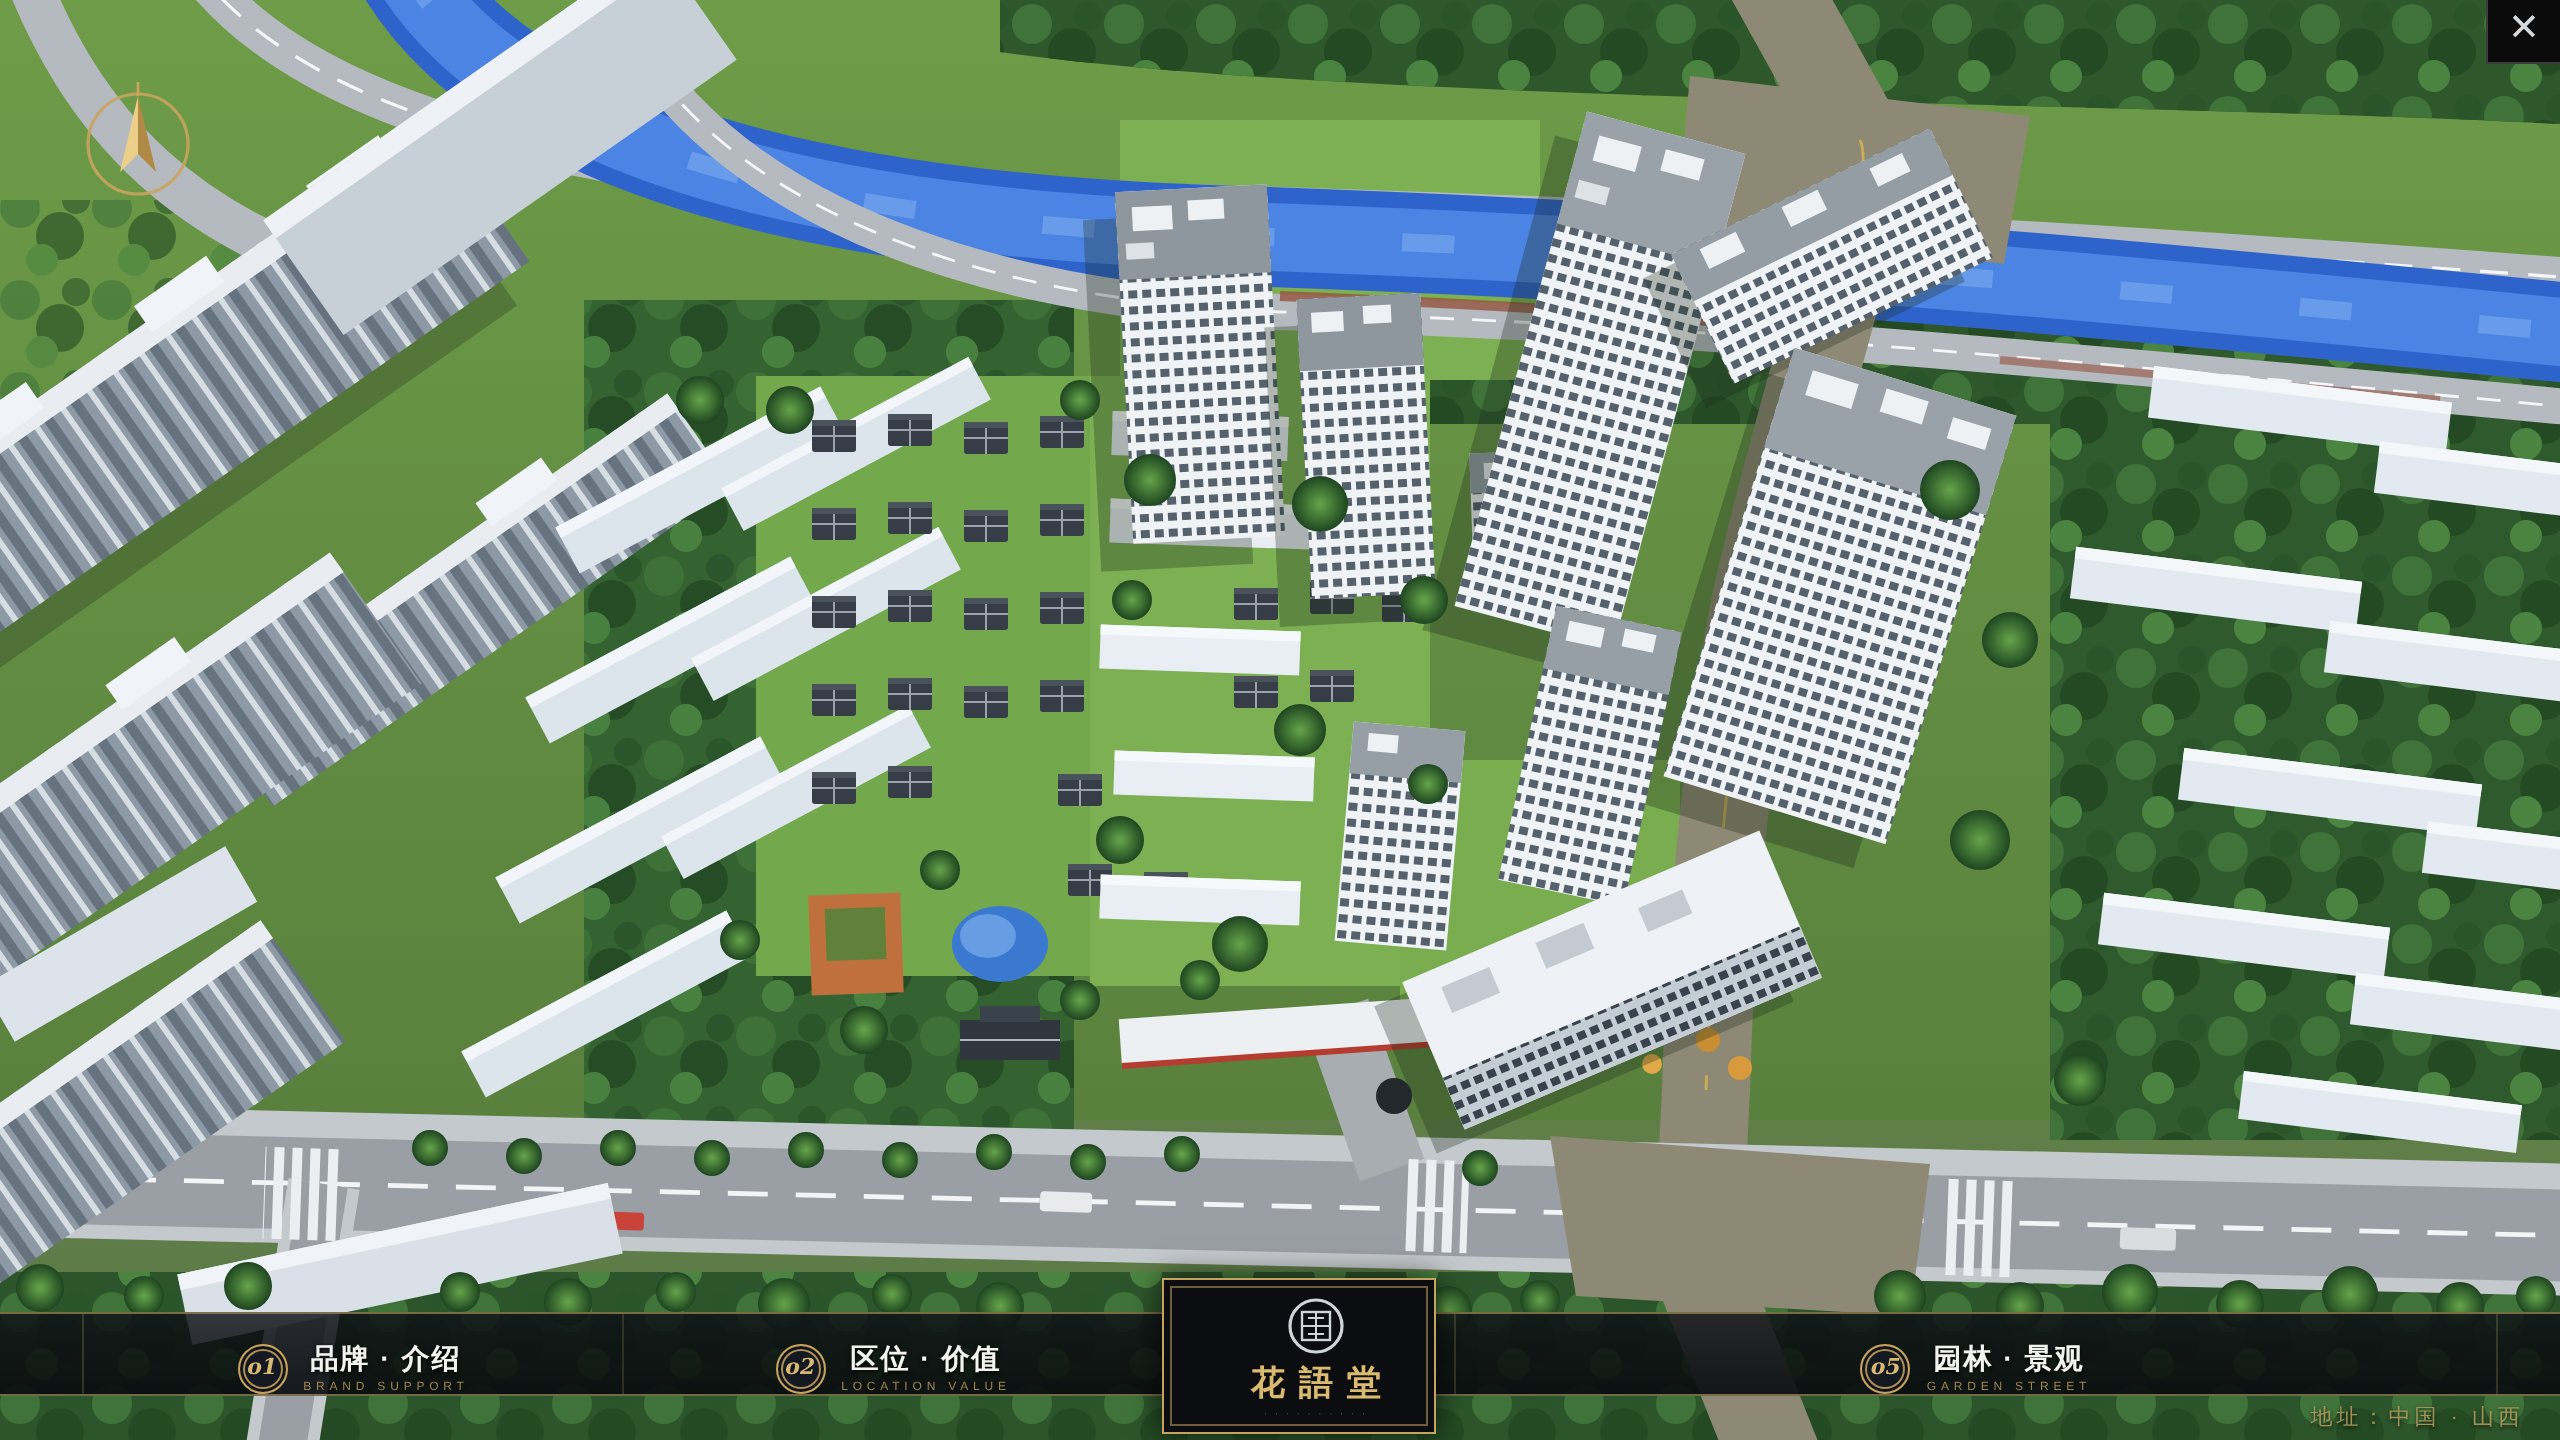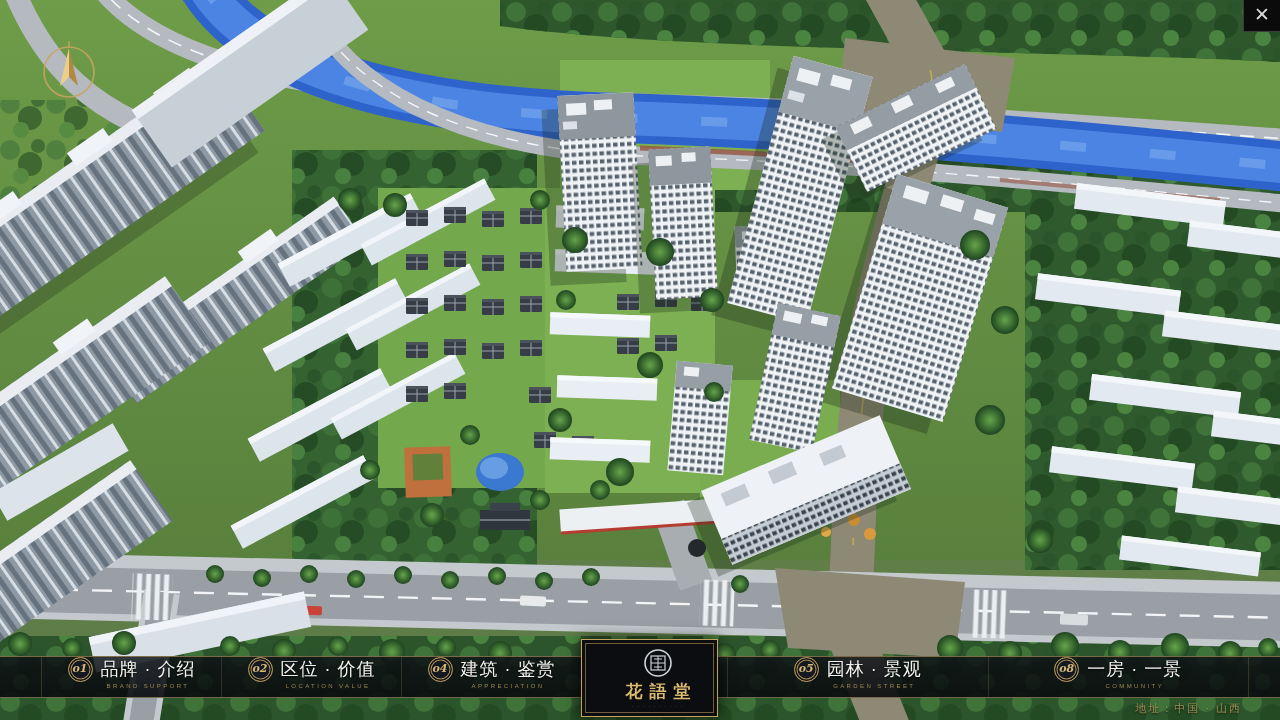--- a/index.html
+++ b/index.html
@@ -18,40 +18,40 @@
   
   .bottombar{position:absolute;left:0;right:0;top:656px;height:40px;
              background:linear-gradient(180deg,rgba(13,16,21,.82),rgba(8,10,13,.9));
              border-top:1px solid rgba(193,166,104,.6);
              border-bottom:1px solid rgba(193,166,104,.55);}
   .nav-group{position:absolute;top:0;bottom:0;display:flex;}
   .nav-group.left{left:41px;width:539px;border-left:1px solid rgba(170,150,100,.25);
                   border-right:1px solid rgba(170,150,100,.25);}
   .nav-group.right{left:727px;width:520px;border-left:1px solid rgba(170,150,100,.25);
                    border-right:1px solid rgba(170,150,100,.25);}
-  .nav-item{flex:1;display:flex;align-items:flex-start;justify-content:center;gap:8px;cursor:pointer;}
+  .nav-item{flex:1;display:flex;align-items:flex-end;justify-content:center;gap:8px;cursor:pointer;}
   .nav-item + .nav-item{border-left:1px solid rgba(170,150,100,.22);}
   .badge{width:23px;height:23px;border-radius:50%;flex:0 0 auto;
          background:#141921;border:1.5px solid #c5a35e;
          box-shadow:inset 0 0 0 1.5px #10141a, inset 0 0 0 2.5px rgba(197,163,94,.85);
          color:#d7b873;font:italic bold 11px/21px "DejaVu Serif",serif;text-align:center;}
   .nav-txt{display:flex;flex-direction:column;align-items:center;}
-  .zh{color:#f3f3ef;font-size:18px;font-weight:normal;letter-spacing:1px;white-space:nowrap;
+  .zh{color:#f3f3ef;font-size:14px;font-weight:bold;letter-spacing:1px;white-space:nowrap;
       text-shadow:0 1px 2px rgba(0,0,0,.85);}
   .en{color:#9d854f;font-size:6px;letter-spacing:2.4px;margin-top:2px;white-space:nowrap;}
 
   
   .logo-box{position:absolute;left:581px;top:639px;width:118px;height:76px;background:#0b0d10;
             border:1px solid #c5a35e;
             box-shadow:inset 0 0 0 3px #0b0d10, inset 0 0 0 4px rgba(197,163,94,.55), 0 0 14px rgba(0,0,0,.7);
             display:flex;flex-direction:column;align-items:center;justify-content:center;gap:2px;padding-left:17px;}
   .logo-title{color:#d9ba6e;font:bold 17px "Liberation Serif",serif;letter-spacing:7px;text-indent:7px;}
   .logo-tag{color:rgba(197,163,94,.8);font-size:4px;letter-spacing:1.5px;line-height:4px;}
 
-  .address{position:absolute;right:38px;bottom:4px;color:#ab975b;font-size:11px;
+  .address{position:absolute;right:18px;bottom:4px;color:#ab975b;font-size:11px;
            letter-spacing:2px;text-shadow:0 1px 2px rgba(0,0,0,.8);opacity:.92;}
 </style>
 </head>
 <body>
 
 <div class="stage">
 
   <svg class="scene" viewBox="0 0 1280 720">
     <defs>
       <linearGradient id="grassG" x1="0" y1="0" x2="0" y2="1">
@@ -494,42 +494,28 @@
             <span class="en">BRAND SUPPORT</span>
           </span>
       </div>
       <div class="nav-item">
         <span class="badge">o2</span>
         <span class="nav-txt">
             <span class="zh">区位 · 价值</span>
             <span class="en">LOCATION VALUE</span>
           </span>
       </div>
-      <div class="nav-item">
-        <span class="badge">o4</span>
-        <span class="nav-txt">
-            <span class="zh">建筑 · 鉴赏</span>
-            <span class="en">APPRECIATION</span>
-          </span>
-      </div>
     </div>
 
     <div class="nav-group right">
       <div class="nav-item">
         <span class="badge">o5</span>
         <span class="nav-txt">
             <span class="zh">园林 · 景观</span>
             <span class="en">GARDEN STREET</span>
-          </span>
-      </div>
-      <div class="nav-item">
-        <span class="badge">o8</span>
-        <span class="nav-txt">
-            <span class="zh">一房 · 一景</span>
-            <span class="en">COMMUNITY</span>
           </span>
       </div>
     </div>
   </div>
 
   <div class="logo-box">
     <svg width="30" height="30" viewBox="0 0 30 30">
       <circle cx="15" cy="15" r="13" fill="none" stroke="#cfd4d8" stroke-width="1.6"></circle>
       <rect x="8" y="8" width="14" height="14" fill="none" stroke="#cfd4d8" stroke-width="1.2"></rect>
       <path d="M15,8 V22 M8,15 H22 M11,11 H19 M11,19 H19" stroke="#cfd4d8" stroke-width="1"></path>

